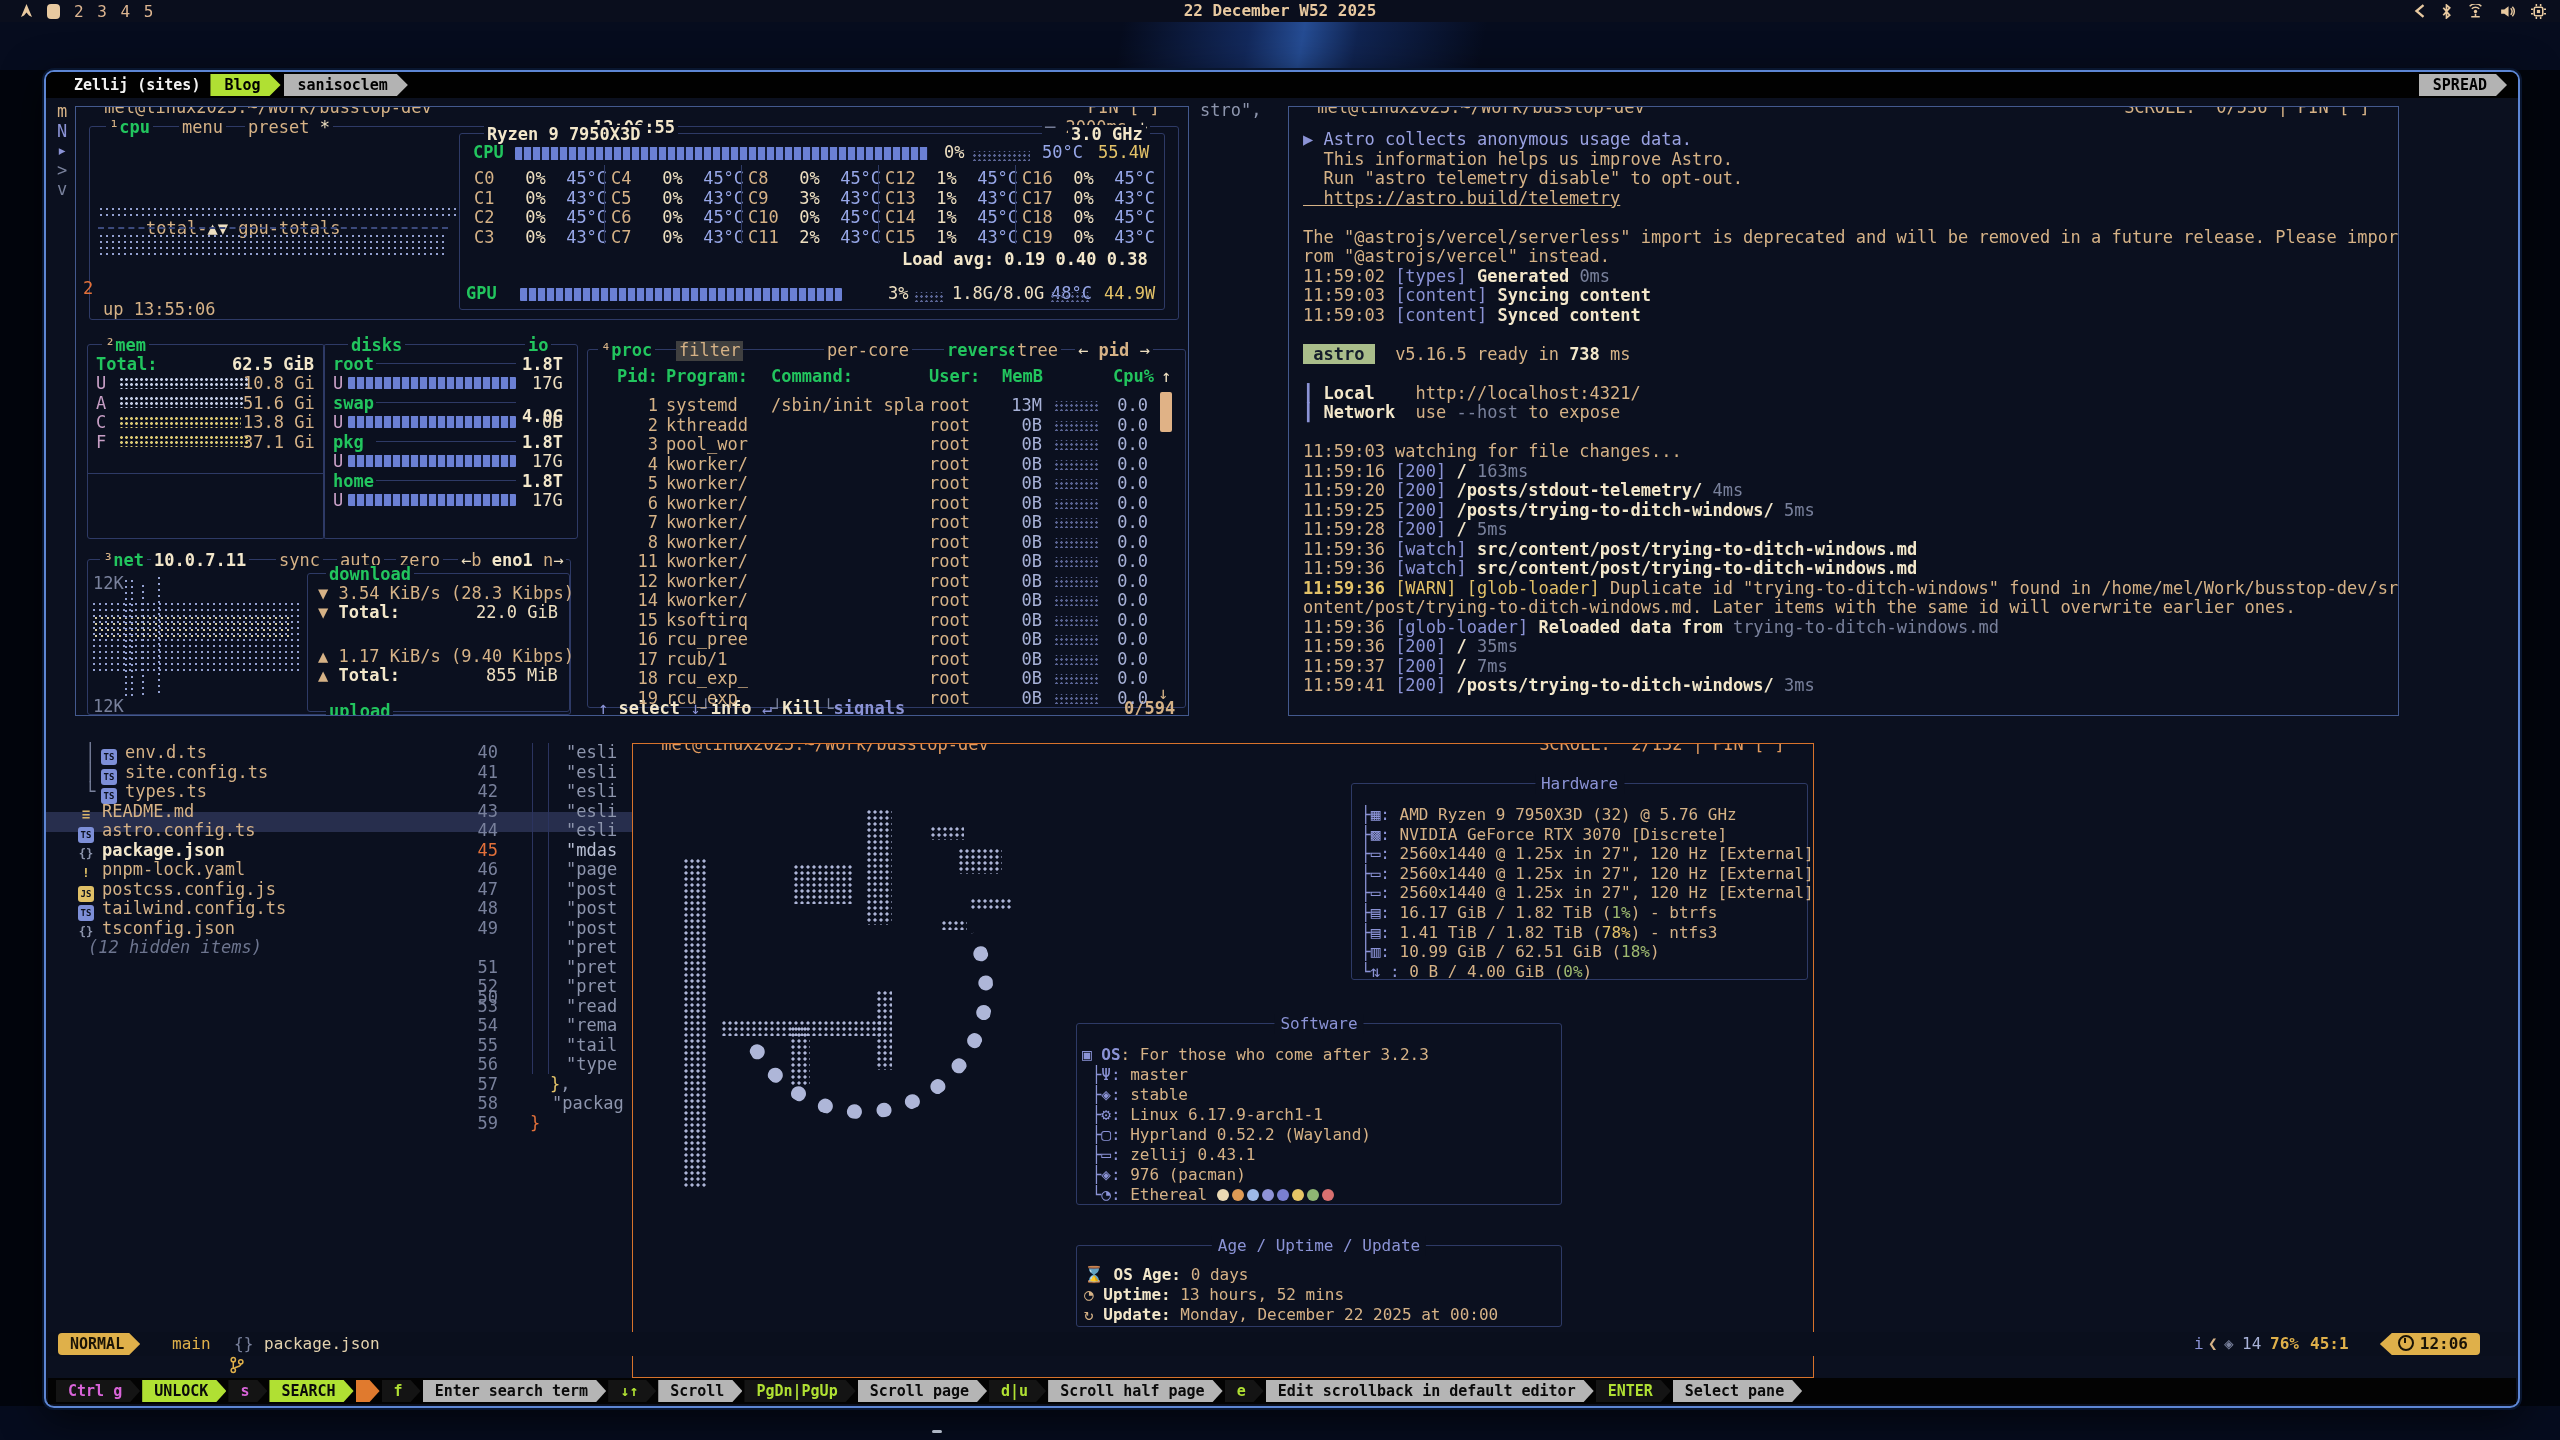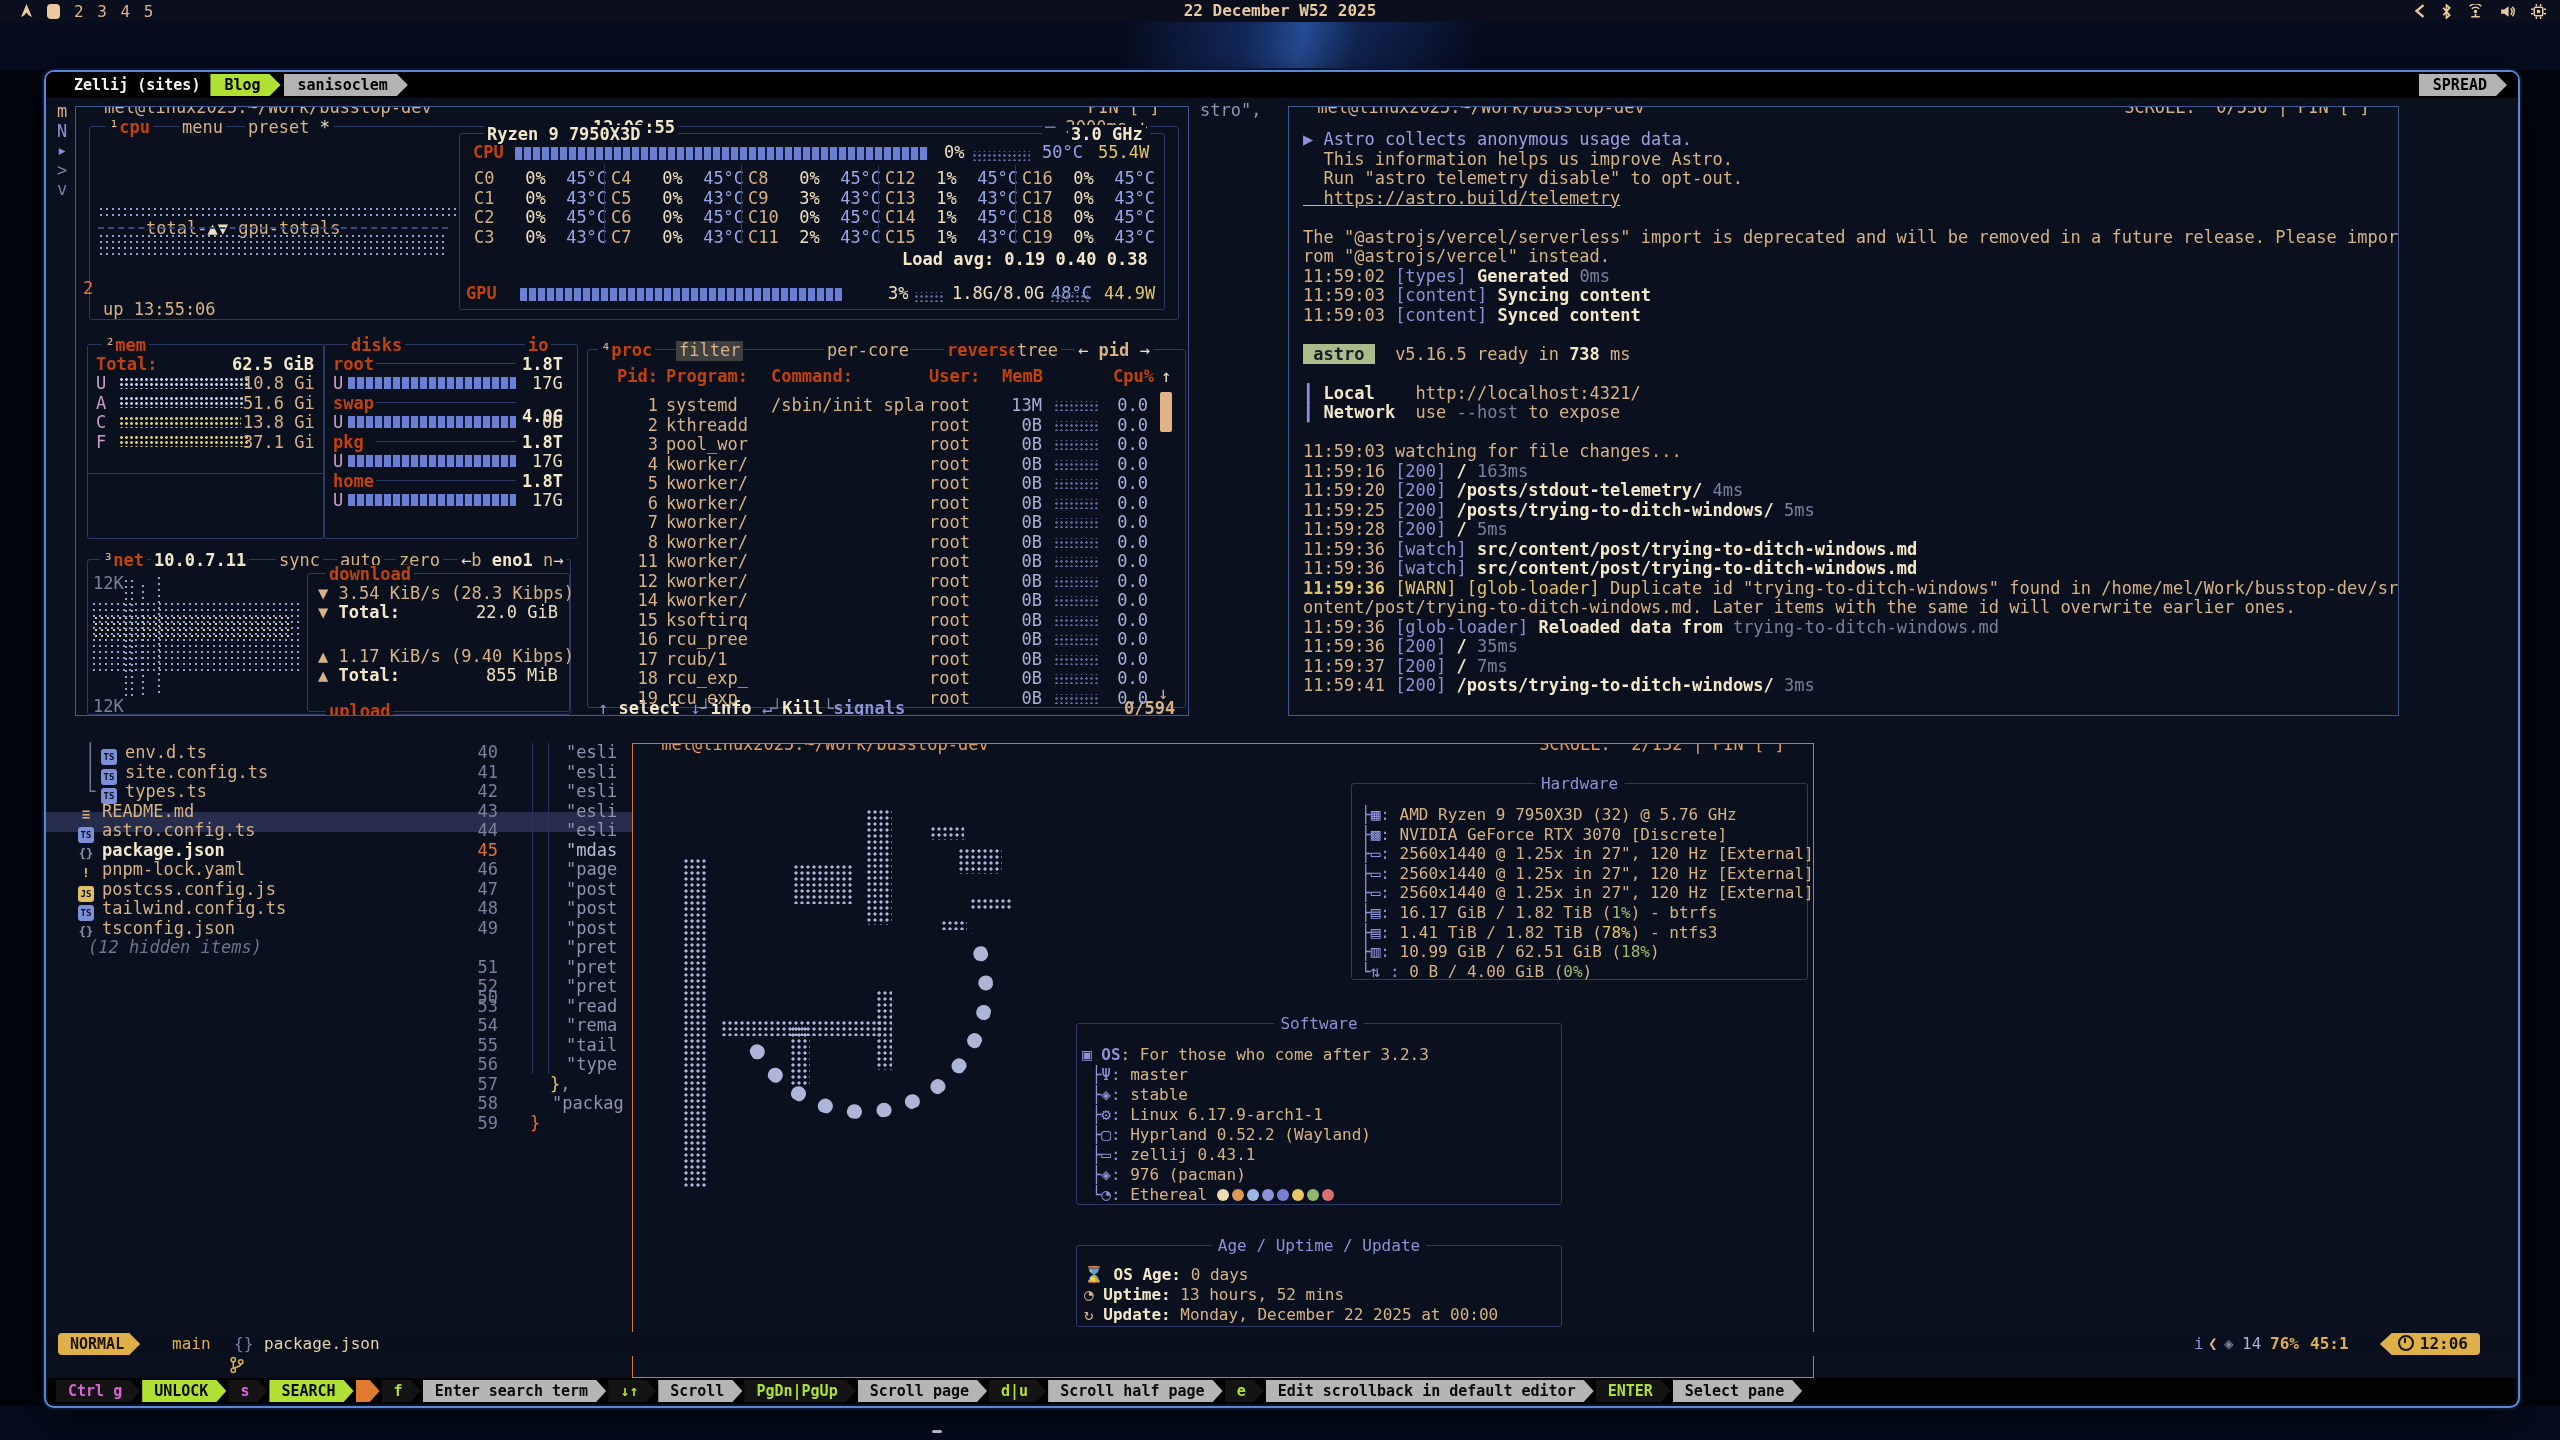--- a/index.html
+++ b/index.html
@@ -29,21 +29,21 @@
   #tab-right{position:absolute;right:8px;top:2px;}
   
   .tl{position:absolute;height:20px;line-height:19.5px;font-size:17px;white-space:pre;}
   .ra{transform:translateX(-100%);}
   .f16 .tl{font-size:16px;}
   
   .tan{color:#d6b286;} .tanB{color:#d6b286;font-weight:bold;} .tanU{color:#d6b286;text-decoration:underline;}
   .cream{color:#eedfc0;} .creamB{color:#f3e7ca;font-weight:bold;}
   .dim{color:#79819c;} .dimI{color:#6d758f;font-style:italic;}
   .vio{color:#8b93d6;} .vioB{color:#8b93d6;font-weight:bold;} .vio2{color:#9aa2e2;}
-  .mauve{color:#c89fc6;} .mauveB{color:#c2410c;font-weight:bold;}
+  .mauve{color:#c89fc6;} .mauveB{color:#22c55e;font-weight:bold;}
   .yel{color:#e3c268;} .yelB{color:#e3c268;font-weight:bold;}
   .temp{color:#97a7e8;} .pale{color:#a8b2d8;}
   .org{color:#e2703a;} .grn{color:#9fba70;}
   .code{color:#8d95ad;} .codeB{color:#b9c0d4;}
   .badge{background:#a9bd8a;color:#141d2b;font-weight:bold;}
   
   .pane{position:absolute;background:#0b101f;overflow:hidden;}
   .pane.bblue{border:1px solid #43598e;}
   .pane.borange{border:1px solid #d8732c;}
   .ptitle{position:absolute;top:-10px;height:20px;line-height:20px;background:#0b101f;padding:0 6px;font-size:17px;white-space:pre;}

